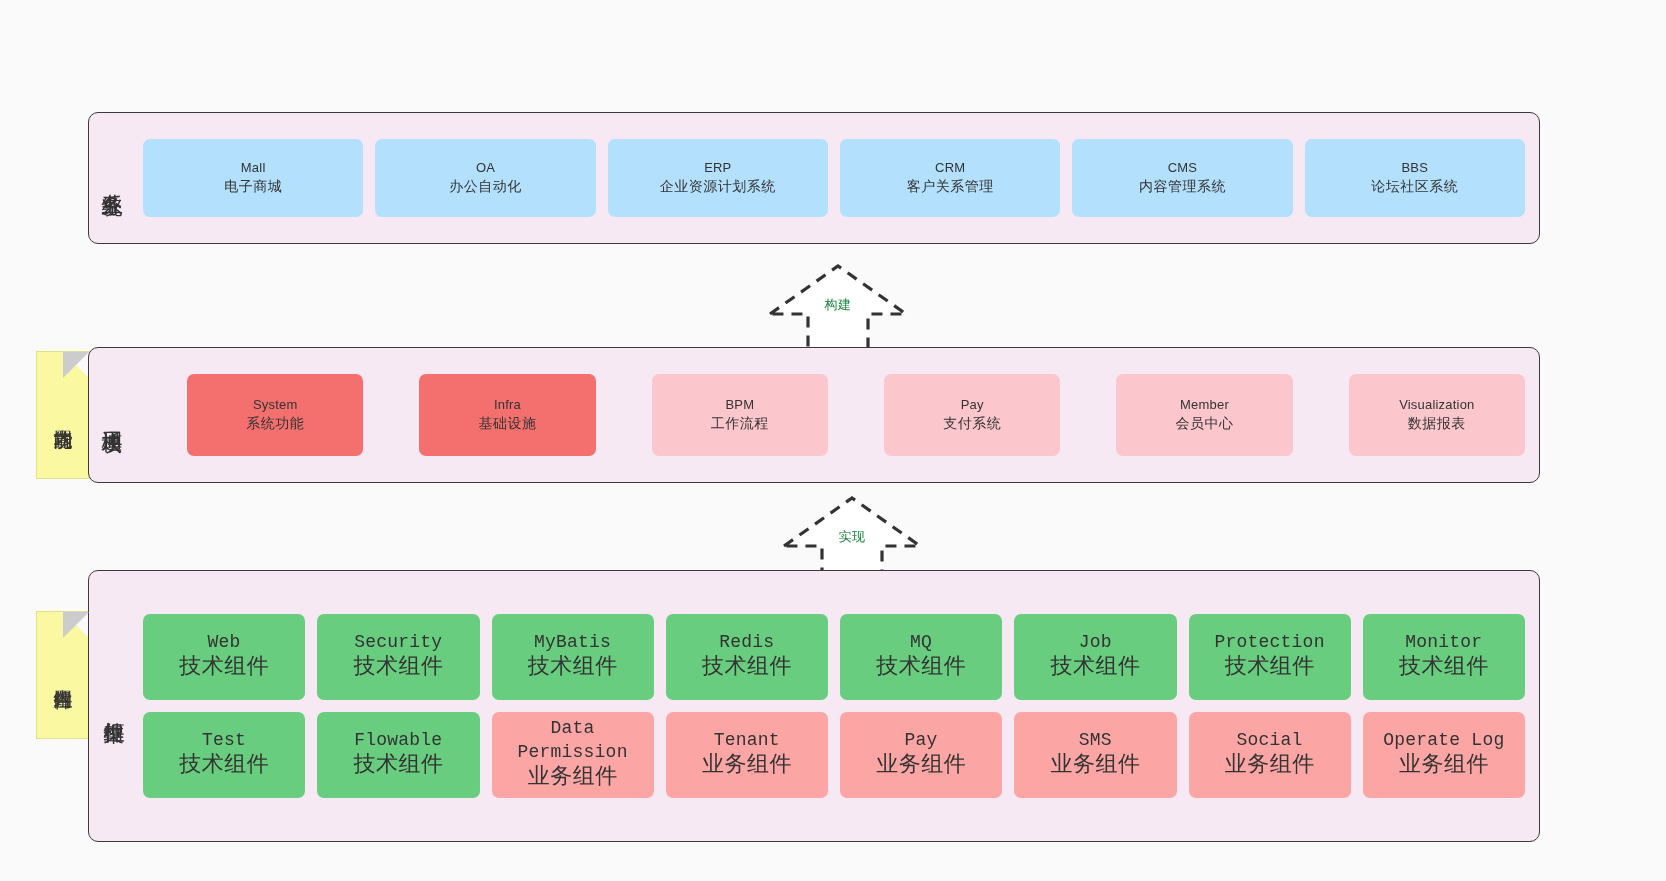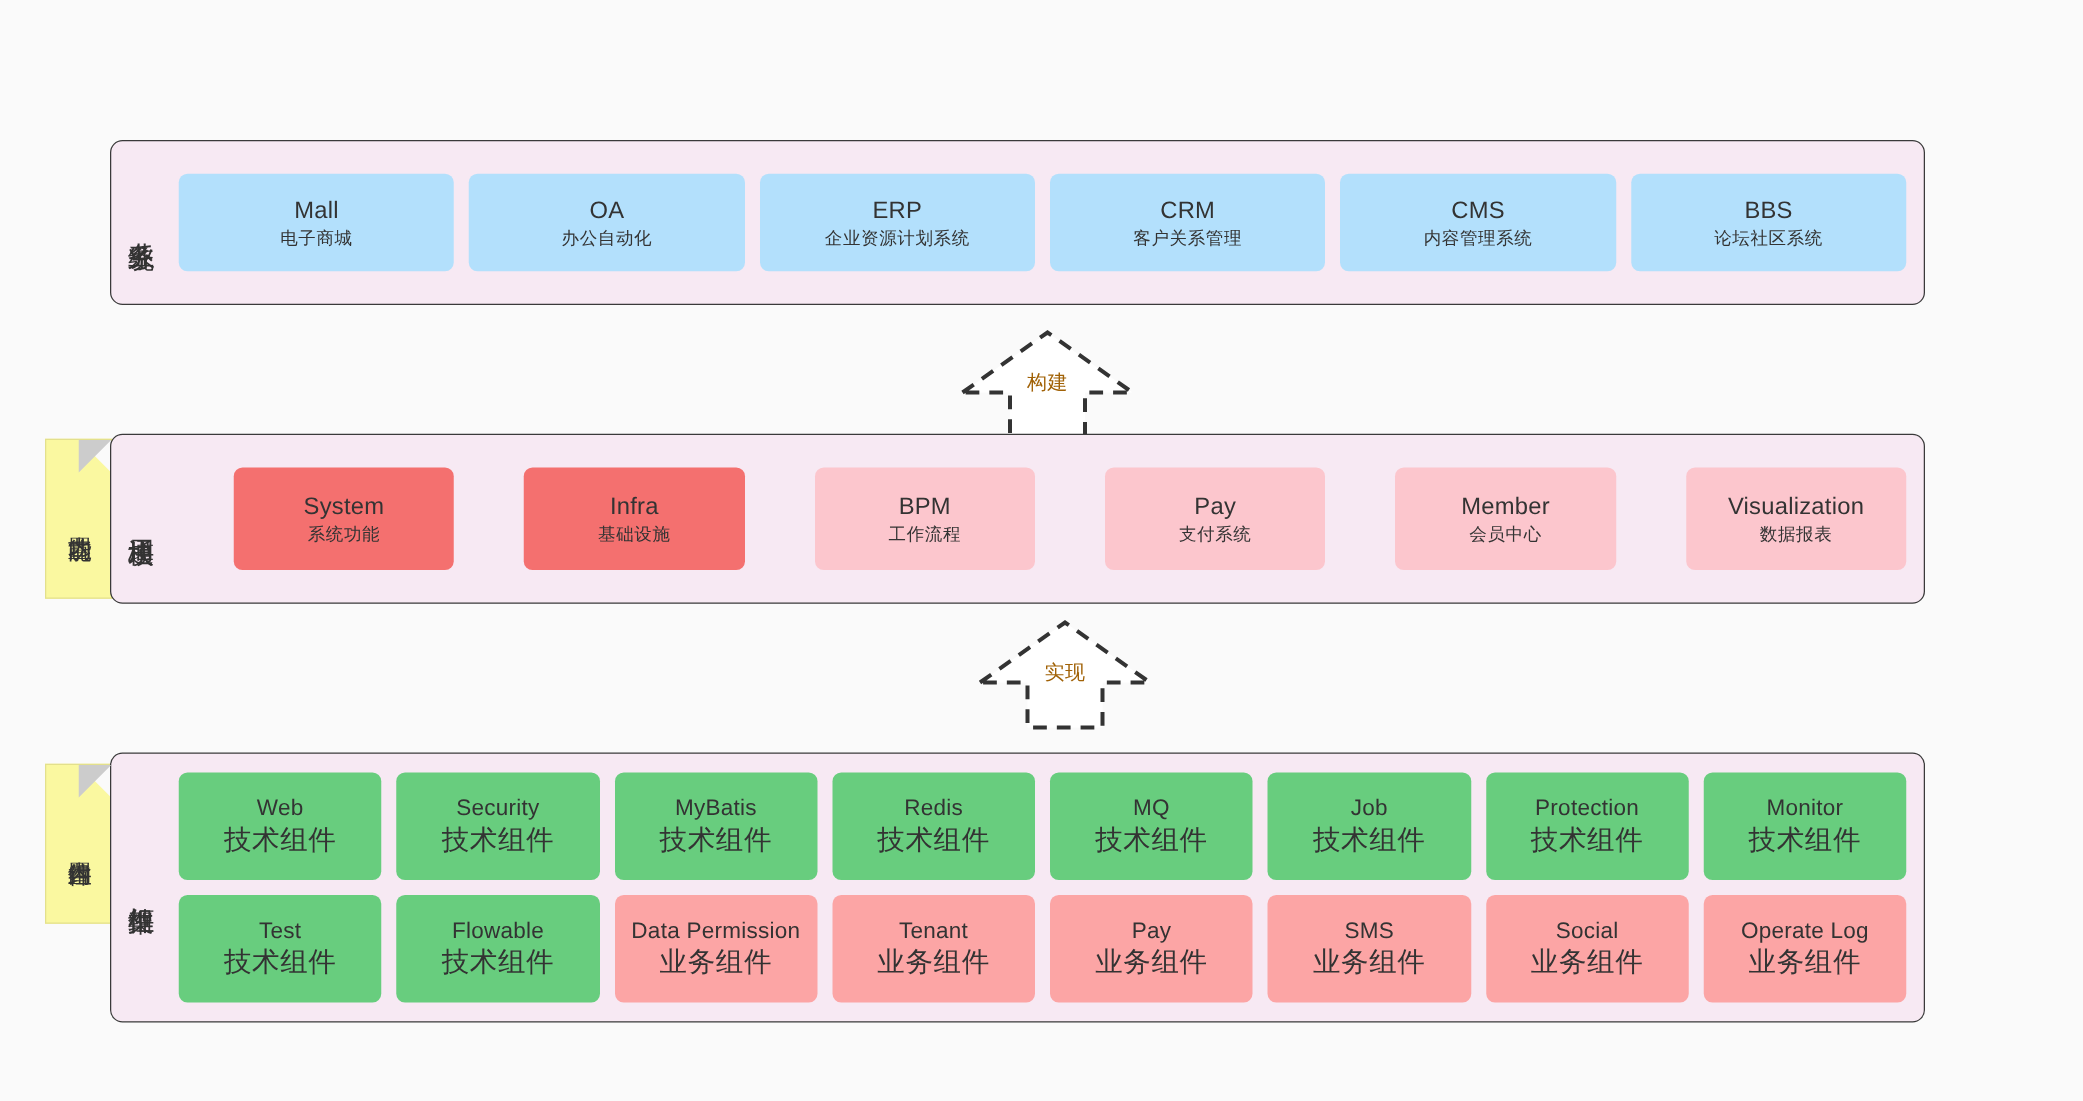--- a/index.html
+++ b/index.html
@@ -69,21 +69,21 @@
     flex-direction: column;
     align-items: center;
     justify-content: center;
     text-align: center;
     line-height: 1.3;
     box-sizing: border-box;
     padding: 4px 6px;
     color: #333333;
   }
   .card .en {
-    font-size: 19px;
+    font-size: 13px;
     letter-spacing: 0.2px;
   }
   .card .cn {
     font-size: 14px;
     letter-spacing: 0.5px;
   }
   .layer-business .card { height: 78px; }
   .layer-modules  .card { height: 82px; margin-left: 44px; }
   .layer-framework .card .en { font-size: 18px; }
   .layer-framework .card .cn { font-size: 22px; }
@@ -136,23 +136,23 @@
     border-color: #cccccc transparent transparent transparent;
     z-index: 1;
   }
 
   
   .arrow-wrap {
     position: absolute;
   }
   .arrow-label {
     position: absolute;
-    font-size: 16px;
+    font-size: 13px;
     letter-spacing: 0.5px;
-    color: #a16207;
+    color: #15803d;
     background: transparent;
     white-space: nowrap;
     left: 50%;
     transform: translateX(-50%);
   }
 </style>
 </head>
 <body>
 
 <div class="canvas">
@@ -250,21 +250,21 @@
       <path d="M 12 54 L 80 6 L 148 54 L 110 54 L 110 90 L 50 90 L 50 54 Z" fill="#ffffff" stroke="#333333" stroke-width="3.2" stroke-dasharray="11,8" stroke-linejoin="miter"></path>
       <rect x="53" y="36" width="54" height="26" fill="#ffffff" stroke="none"></rect>
     </svg>
     <span class="arrow-label" style="top:36px;">实现</span>
   </div>
 
   <div class="note" style="left:36px; top:611px; width:54px; height:128px;">
     <span>内置组件</span>
   </div>
 
-  <div class="layer layer-framework" style="left:88px; top:602px; width:1452px; height:216px;">
+  <div class="layer layer-framework" style="left:88px; top:570px; width:1452px; height:272px;font-family:Liberation Mono, monospace;">
     <div class="layer-title">框架组件</div>
     <div class="cards row8">
 
       <div class="card c-green">
         <span class="en">Web</span>
         <span class="cn">技术组件</span>
       </div>
       <div class="card c-green">
         <span class="en">Security</span>
         <span class="cn">技术组件</span>

